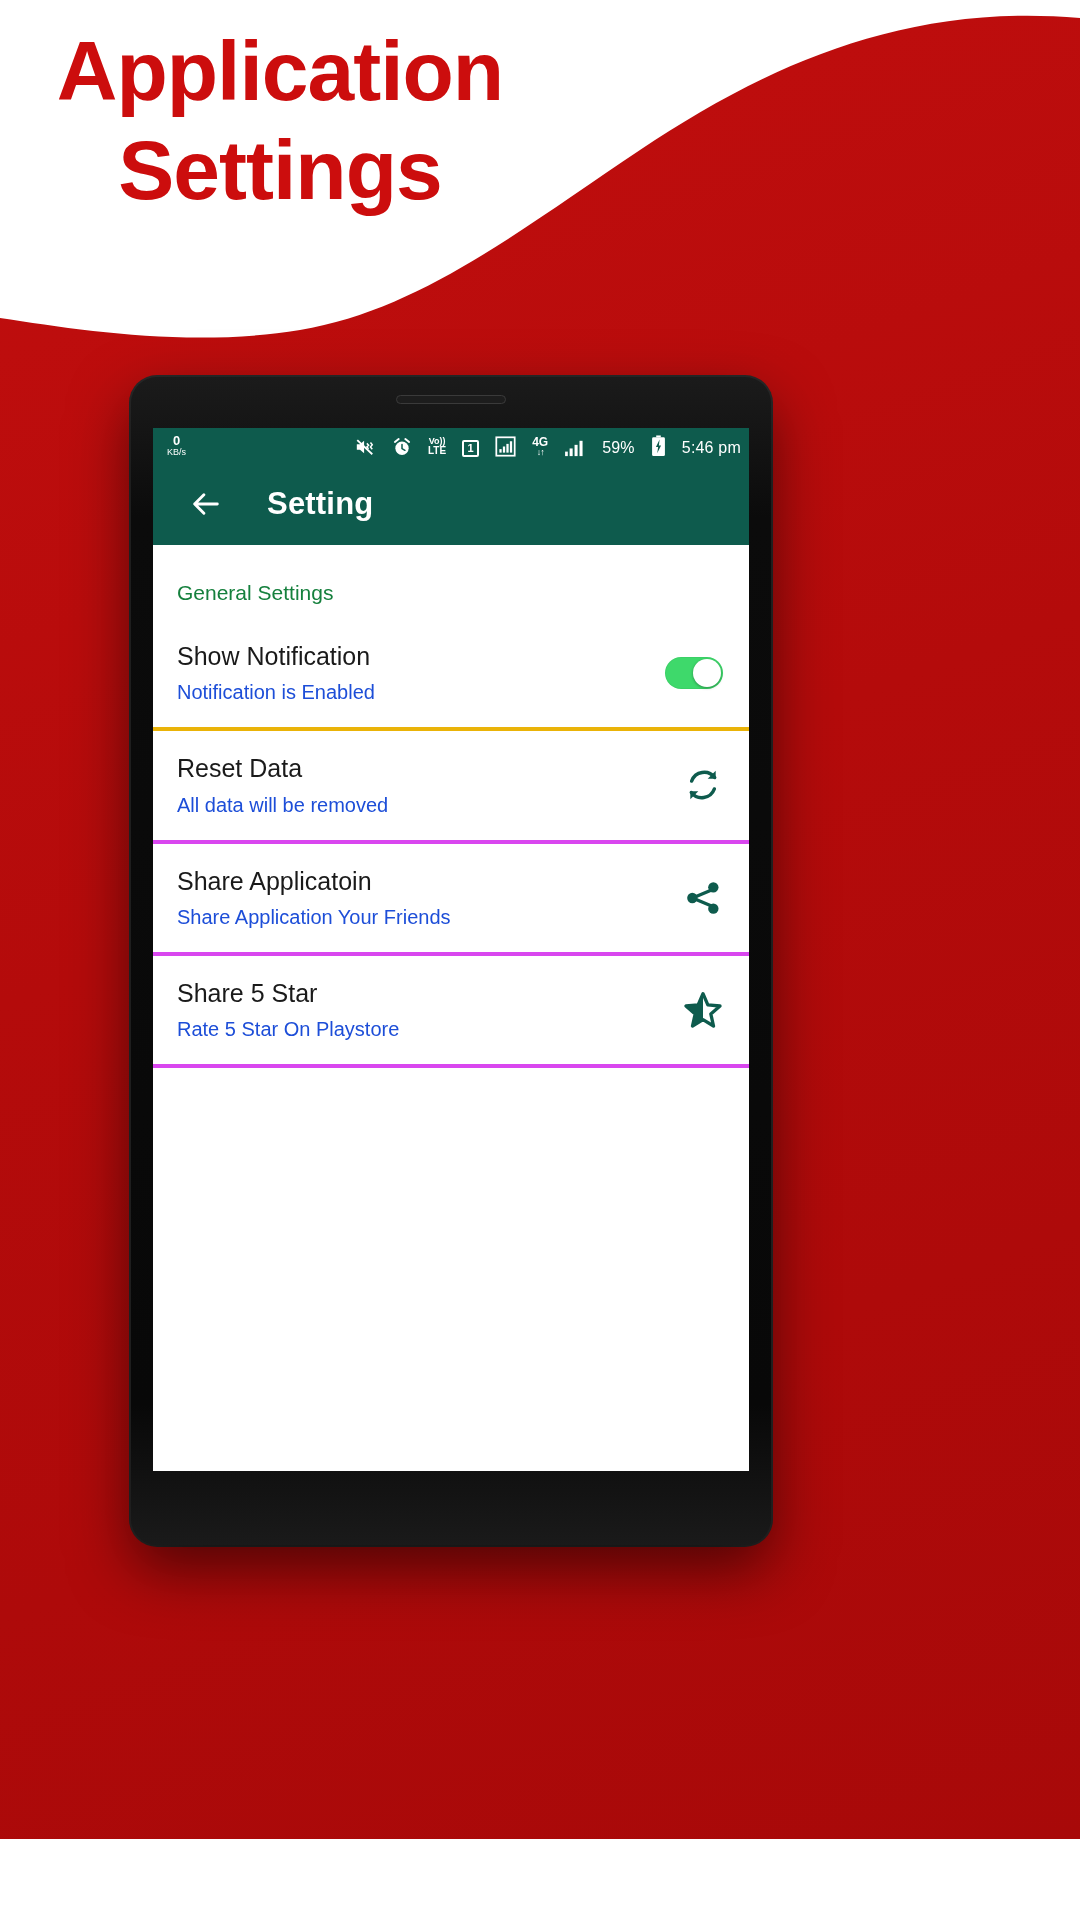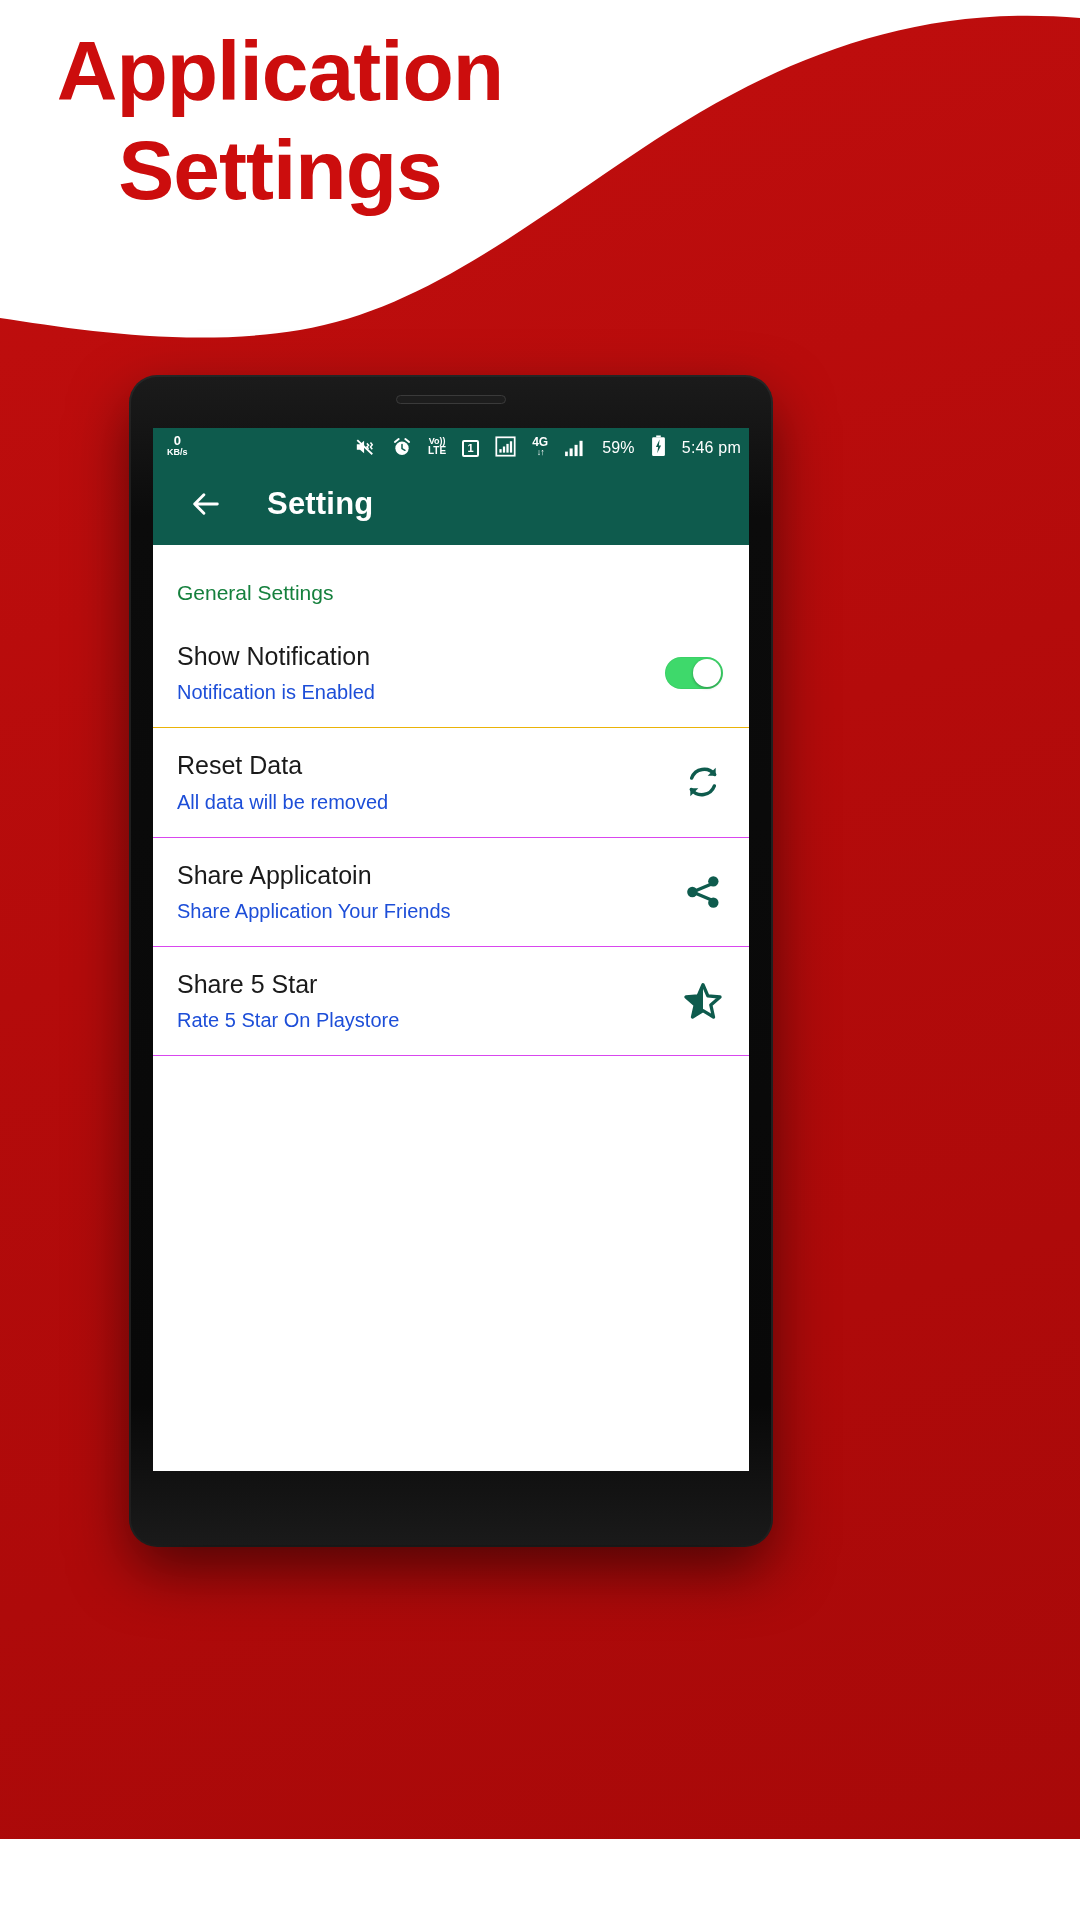--- a/index.html
+++ b/index.html
@@ -82,21 +82,21 @@
     justify-content:space-between;
     padding:0 8px 0 8px;
     color:#ffffff;
   }
   #net-speed {
     display:flex; flex-direction:column;
     align-items:center; justify-content:center;
     line-height:1; margin-left:6px;
   }
   #net-speed .val { font-size:13px; font-weight:bold; }
-  #net-speed .unit { font-size:9px; font-weight:bold; margin-top:1px; }
+  #net-speed .unit { font-size:9px; font-weight:normal; margin-top:1px; }
   #status-right {
     display:flex; align-items:flex-end; gap:16px;
   }
   #status-right svg { display:block; }
   .st-text { font-size:16px; font-weight:500; letter-spacing:0.2px; }
   .sim-box {
     width:17px; height:17px;
     border:2px solid #fff;
     border-radius:2px;
     display:flex; align-items:center; justify-content:center;
@@ -138,24 +138,24 @@
     color:#15803d;
     font-size:21px;
     padding:36px 0 0 24px;
   }
   .row {
     display:flex;
     align-items:center;
     justify-content:space-between;
     padding:22px 26px 22px 24px;
     min-height:104px;
-    border-bottom:1px solid #d946ef;
+    border-bottom:4px solid #d946ef;
   }
   .row:first-of-type { border-top:none; }
-  #row-notification { border-bottom:1px solid #eab308; margin-top:14px; }
+  #row-notification { border-bottom:4px solid #eab308; margin-top:14px; }
   .row-texts { display:flex; flex-direction:column; }
   .row-title {
     color:#1a1a1a;
     font-size:25px;
     line-height:1.25;
   }
   .row-sub {
     color:#1d4ed8;
     font-size:20px;
     margin-top:8px;

